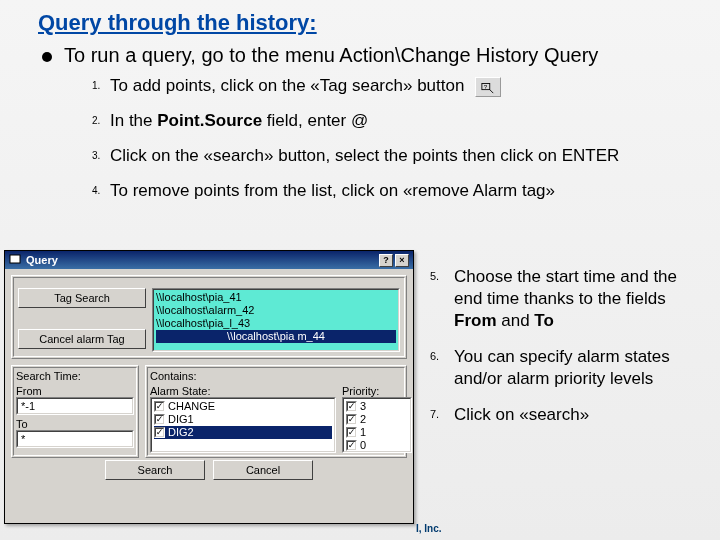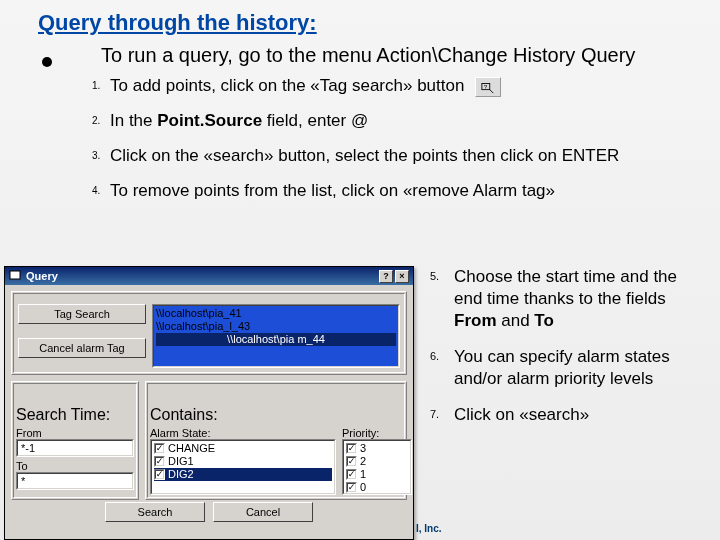--- a/index.html
+++ b/index.html
@@ -1,50 +1,50 @@
 <!DOCTYPE html>
 <html><head>
 <meta charset="utf-8">
 <style>
   * { box-sizing: border-box; margin: 0; padding: 0; }
   html, body { width: 720px; height: 540px; font-family: Arial, Helvetica, sans-serif; background: #fff; }
   .slide { width: 720px; height: 540px; position: relative; background: linear-gradient(#f5f5f5, #ececec); overflow: hidden; }
   .title-bar { background: #003a6e; color: #fff; padding: 6px 0 6px 38px; }
   .title-bar h1 { font-size: 30px; font-weight: bold; letter-spacing: 0.5px; }
   .subtitle { font-size: 22px; font-weight: bold; color: #0047a5; text-decoration: underline; margin: 10px 0 8px 38px; }
-  .bullet-row { display: flex; align-items: flex-end; margin: 0 0 4px 42px; gap: 37px; }
+  .bullet-row { display: flex; align-items: flex-start; margin: 0 0 4px 42px; }
   .disc { width: 10px; height: 10px; background: #000; border-radius: 50%; margin-top: 8px; margin-right: 12px; flex-shrink: 0; }
   .lead { font-size: 20px; color: #000; }
   ol.steps { list-style: none; margin: 8px 0 0 92px; }
   ol.steps > li { display: flex; align-items: flex-start; margin-bottom: 12px; font-size: 17px; color: #000; }
   ol.steps > li .num { font-size: 10px; width: 18px; flex-shrink: 0; padding-top: 5px; }
   ol.steps > li .txt { flex: 1; line-height: 1.35; }
   .bold { font-weight: bold; }
   .tag-btn { display: inline-flex; align-items: center; justify-content: center; width: 26px; height: 20px; background: #dcdcdc; border: 1px solid #999; border-top-color: #fff; border-left-color: #fff; margin-left: 6px; vertical-align: middle; }
   .tag-btn svg { width: 14px; height: 14px; }
 
   .lower { position: absolute; left: 0; right: 0; bottom: 0; height: 284px; }
-  .dialog { position: absolute; left: 4px; bottom: 0; width: 410px; height: 274px; background: #d6d3ce; border: 1px solid #000; box-shadow: 2px 2px 3px rgba(0,0,0,0.3); font-family: Tahoma, Arial, sans-serif; font-size: 11px; color: #000; }
+  .dialog { position: absolute; left: 4px; bottom: 16px; width: 410px; height: 274px; background: #d6d3ce; border: 1px solid #000; box-shadow: 2px 2px 3px rgba(0,0,0,0.3); font-family: Tahoma, Arial, sans-serif; font-size: 11px; color: #000; }
   .dlg-title { background: linear-gradient(#0a246a, #3a6ea5); color: #fff; height: 18px; display: flex; align-items: center; padding: 0 4px; font-weight: bold; font-size: 11px; }
   .dlg-title .spacer { flex: 1; }
   .winbtn { width: 14px; height: 13px; background: #d6d3ce; border: 1px solid #fff; border-right-color: #404040; border-bottom-color: #404040; margin-left: 2px; display: flex; align-items: center; justify-content: center; color: #000; font-size: 9px; font-weight: bold; line-height: 1; }
   .dlg-body { position: relative; padding: 6px; }
   .groupbox { border: 1px solid #808080; border-top-color: #fff; border-left-color: #fff; position: relative; padding: 12px 6px 6px 6px; margin-bottom: 6px; }
   .groupbox::before { content: ""; position: absolute; inset: 1px; border: 1px solid #808080; border-right-color: #fff; border-bottom-color: #fff; pointer-events: none; }
   .gb-top { display: flex; gap: 6px; }
-  .gb-left { width: 128px; display: flex; flex-direction: column; gap: 14px; }
+  .gb-left { width: 128px; display: flex; flex-direction: column; gap: 21px; }
   .btn3d { background: #d6d3ce; border: 1px solid #fff; border-right-color: #404040; border-bottom-color: #404040; height: 20px; display: flex; align-items: center; justify-content: center; font-size: 11px; position: relative; z-index: 1; }
-  .listbox { flex: 1; background: #1d4ed8; border: 1px solid #808080; border-right-color: #fff; border-bottom-color: #fff; height: 64px; overflow: hidden; position: relative; z-index: 1; }
+  .listbox { flex: 1; background: #5eead4; border: 1px solid #808080; border-right-color: #fff; border-bottom-color: #fff; height: 64px; overflow: hidden; position: relative; z-index: 1; }
   .listbox .inner { border: 1px solid #404040; border-right-color: #d6d3ce; border-bottom-color: #d6d3ce; height: 100%; padding: 1px 2px; }
   .listbox .row { white-space: nowrap; font-size: 11px; line-height: 13px; }
   .listbox .row.sel { background: #0a246a; color: #fff; text-align: center; }
   .gb-bottom { display: flex; gap: 6px; margin-top: 0; }
   .panel { border: 1px solid #808080; border-top-color: #fff; border-left-color: #fff; position: relative; padding: 4px; }
   .panel::before { content: ""; position: absolute; inset: 1px; border: 1px solid #808080; border-right-color: #fff; border-bottom-color: #fff; pointer-events: none; }
-  .panel .hdr { font-size: 16px; margin-bottom: 3px; position: relative; z-index: 1; margin-top: 20px; }
+  .panel .hdr { font-size: 11px; margin-bottom: 3px; position: relative; z-index: 1; }
   .col-time { width: 128px; }
   .col-contains { flex: 1; }
   .field { width: 100%; height: 18px; background: #fff; border: 1px solid #808080; border-right-color: #fff; border-bottom-color: #fff; margin-bottom: 3px; position: relative; z-index: 1; }
   .field .fi { border: 1px solid #404040; border-right-color: #d6d3ce; border-bottom-color: #d6d3ce; height: 100%; padding: 1px 3px; font-size: 11px; }
   .chkcol { background: #fff; border: 1px solid #808080; border-right-color: #fff; border-bottom-color: #fff; padding: 0; min-width: 70px; height: 56px; position: relative; z-index: 1; }
   .chkcol .ci { border: 1px solid #404040; border-right-color: #d6d3ce; border-bottom-color: #d6d3ce; height: 100%; padding: 1px 2px; overflow: hidden; }
   .chk { display: flex; align-items: center; gap: 3px; font-size: 11px; line-height: 13px; }
   .chk.sel { background: #0a246a; color: #fff; }
   .cb { width: 11px; height: 11px; background: #fff; border: 1px solid #808080; border-right-color: #fff; border-bottom-color: #fff; display: inline-flex; align-items: center; justify-content: center; }
   .cb::after { content: ""; width: 7px; height: 7px; border: 1px solid #404040; border-right-color: #d6d3ce; border-bottom-color: #d6d3ce; }
@@ -118,20 +118,21 @@
       <div class="dlg-body">
 
         <div class="groupbox gb-top">
           <div class="gb-left">
             <div class="btn3d">Tag Search</div>
             <div class="btn3d">Cancel alarm Tag</div>
           </div>
           <div class="listbox">
             <div class="inner">
               <div class="row">\\localhost\pia_41</div>
+              <div class="row">\\localhost\alarm_42</div>
               <div class="row">\\localhost\pia_l_43</div>
               <div class="row sel">\\localhost\pia m_44</div>
             </div>
           </div>
         </div>
 
         <div class="gb-bottom">
           <div class="panel col-time">
             <div class="hdr">Search Time:</div>
             <div class="lbl-sm">From</div>

